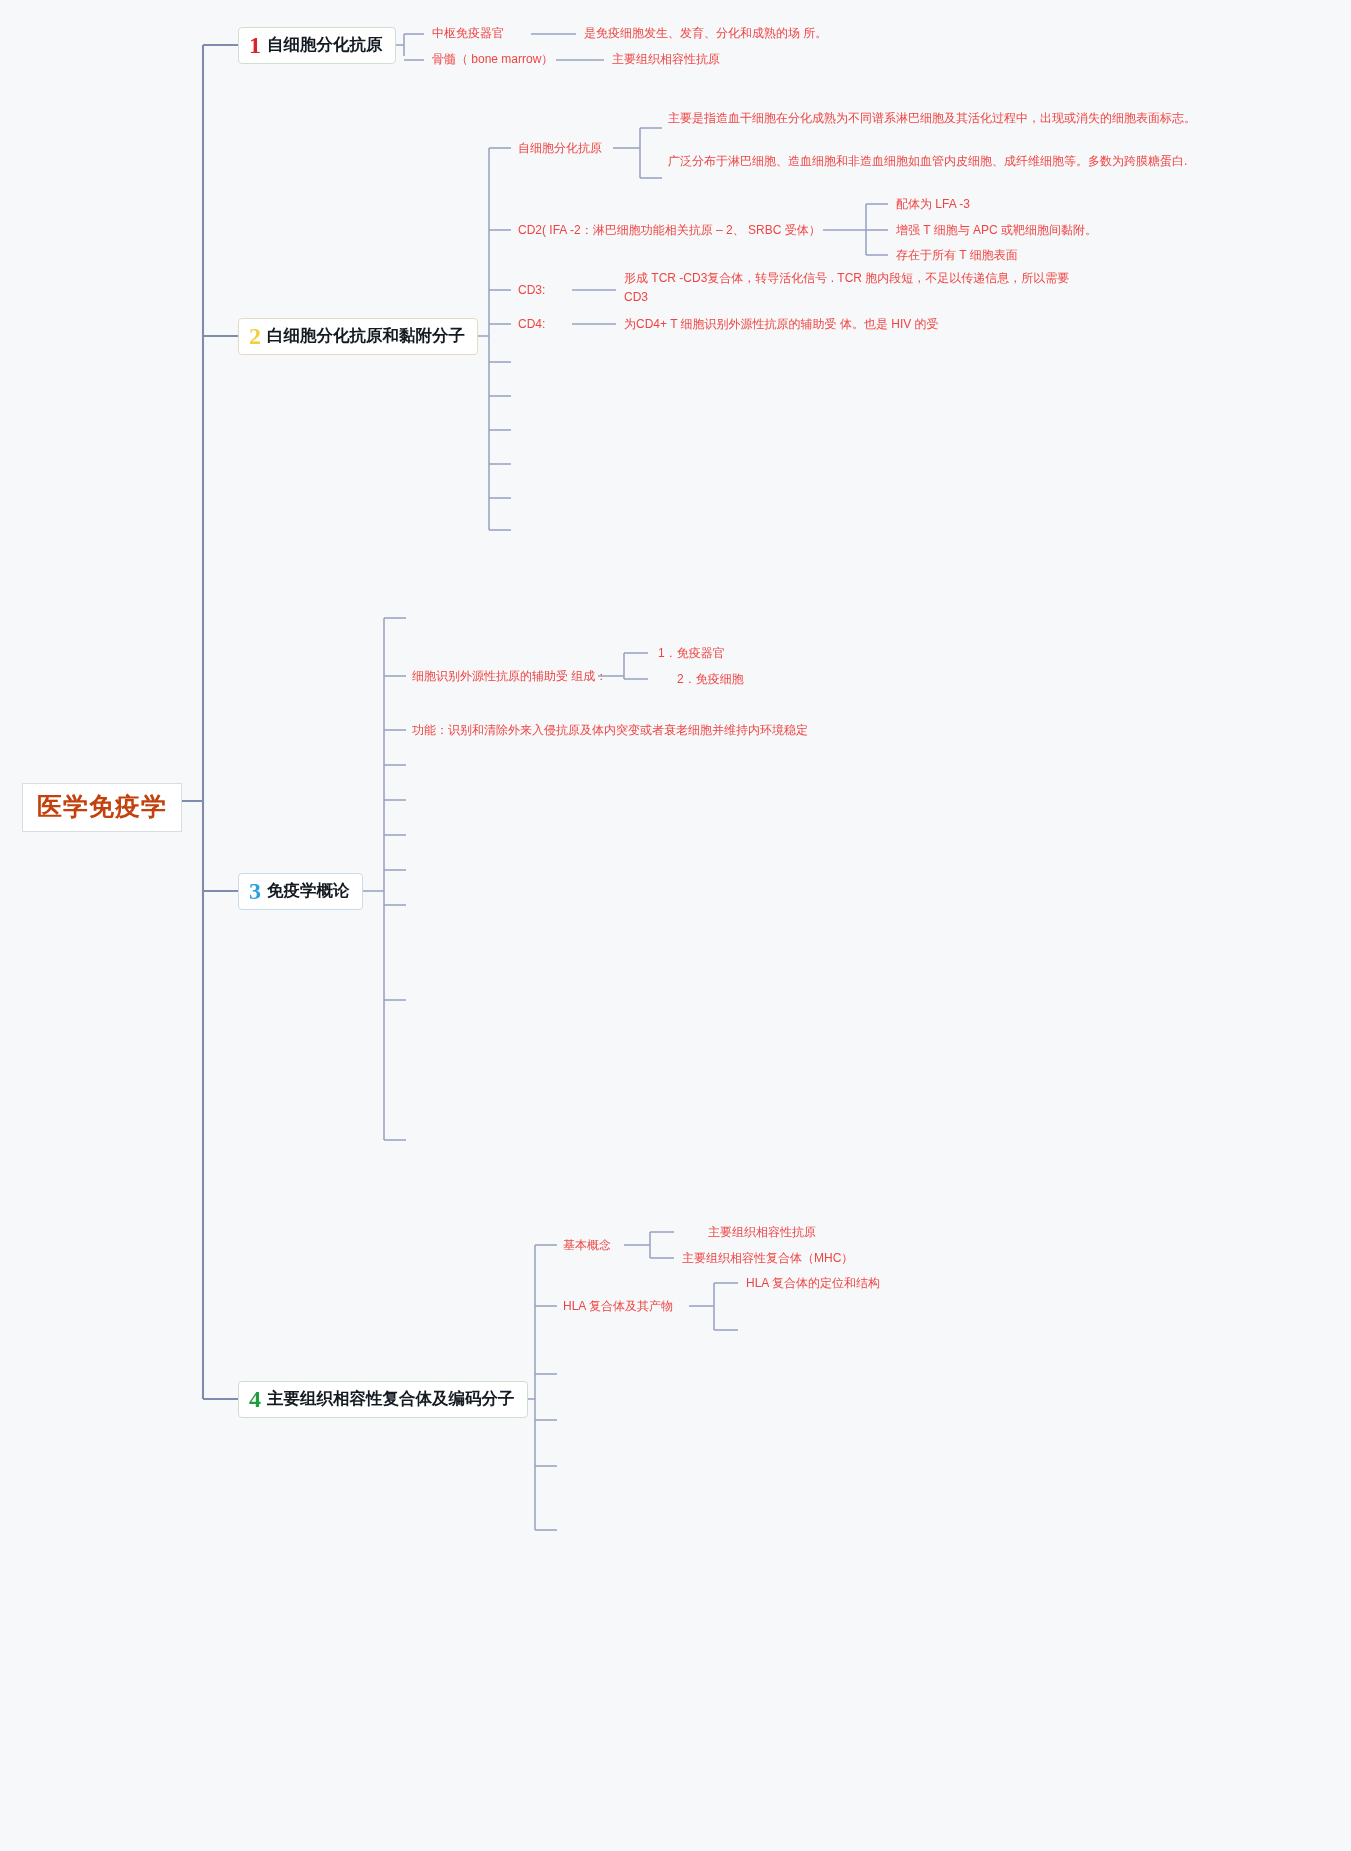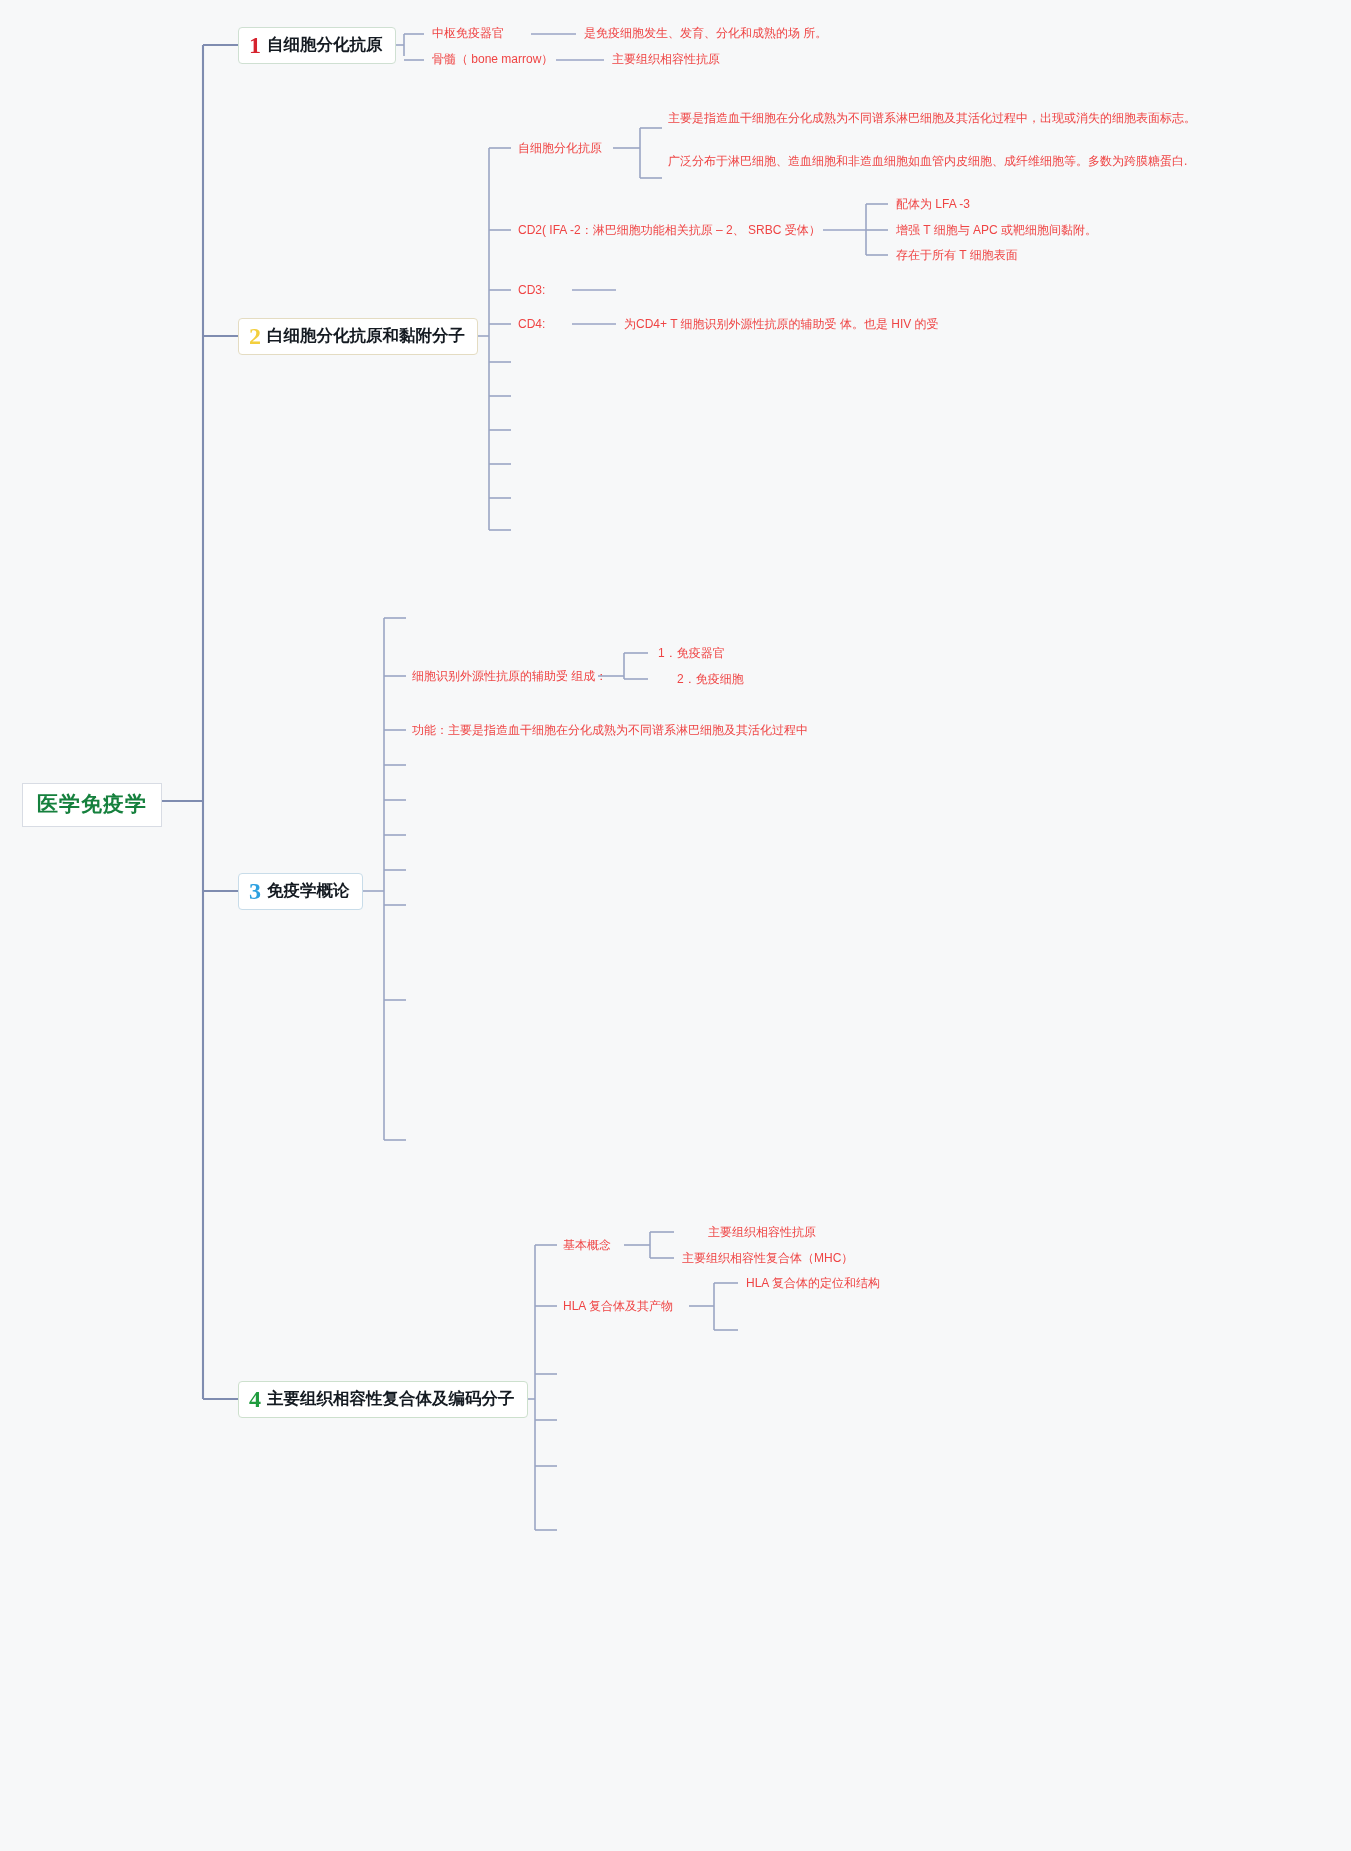--- a/index.html
+++ b/index.html
@@ -33,24 +33,24 @@
     stroke-width: 2.1;
   }
 
   
   .root-node {
     position: absolute;
     left: 22px; top: 783px;
     background: #ffffff;
     border: 1px solid #d8dce4;
     padding: 6px 14px 8px 14px;
-    font-size: 21px;
+    font-size: 25px;
     font-weight: bold;
     letter-spacing: 1px;
-    color: #15803d;
+    color: #c2410c;
     white-space: nowrap;
   }
 
   
   .l1 {
     position: absolute;
     background: #ffffff;
     border: 1.5px solid #cfd8d2;
     border-radius: 4px;
     padding: 5px 12px 6px 10px;
@@ -217,30 +217,31 @@
 
   <div class="leaf w680" style="left:668px; top:109px;">主要是指造血干细胞在分化成熟为不同谱系淋巴细胞及其活化过程中，出现或消失的细胞表面标志。</div>
   <div class="leaf w680" style="left:668px; top:152px;">广泛分布于淋巴细胞、造血细胞和非造血细胞如血管内皮细胞、成纤维细胞等。多数为跨膜糖蛋白.</div>
 
   <div class="leaf nowrap" style="left:518px; top:221px;">CD2( IFA -2：淋巴细胞功能相关抗原 – 2、 SRBC 受体）</div>
   <div class="leaf nowrap" style="left:896px; top:195px;">配体为 LFA -3</div>
   <div class="leaf nowrap" style="left:896px; top:221px;">增强 T 细胞与 APC 或靶细胞间黏附。</div>
   <div class="leaf nowrap" style="left:896px; top:246px;">存在于所有 T 细胞表面</div>
 
   <div class="leaf nowrap" style="left:518px; top:281px;">CD3:</div>
+  <div class="leaf w440" style="left:624px; top:269px;">形成 TCR -CD3复合体，转导活化信号 . TCR 胞内段短，不足以传递信息，所以需要CD3</div>
 
   <div class="leaf nowrap" style="left:518px; top:315px;">CD4:</div>
   <div class="leaf nowrap" style="left:624px; top:315px;">为CD4+ T 细胞识别外源性抗原的辅助受 体。也是 HIV 的受</div>
 
 
   <div class="leaf nowrap" style="left:412px; top:667px;">细胞识别外源性抗原的辅助受 组成：</div>
   <div class="leaf nowrap" style="left:658px; top:644px;">1．免疫器官</div>
   <div class="leaf nowrap" style="left:677px; top:670px;">2．免疫细胞</div>
 
-  <div class="leaf nowrap" style="left:412px; top:721px;">功能：主要是指造血干细胞在分化成熟为不同谱系淋巴细胞及其活化过程中</div>
+  <div class="leaf nowrap" style="left:412px; top:721px;">功能：识别和清除外来入侵抗原及体内突变或者衰老细胞并维持内环境稳定</div>
 
   <div class="leaf nowrap" style="left:563px; top:1236px;">基本概念</div>
   <div class="leaf nowrap" style="left:708px; top:1223px;">主要组织相容性抗原</div>
   <div class="leaf nowrap" style="left:682px; top:1249px;">主要组织相容性复合体（MHC）</div>
 
   <div class="leaf nowrap" style="left:563px; top:1297px;">HLA 复合体及其产物</div>
   <div class="leaf nowrap" style="left:746px; top:1274px;">HLA 复合体的定位和结构</div>
 
 </div>
 

